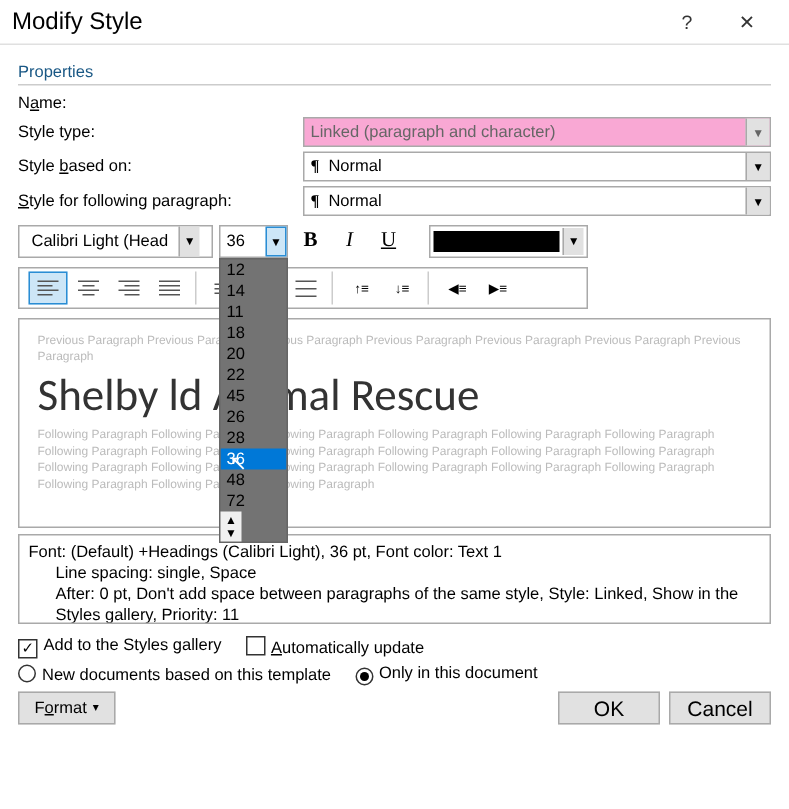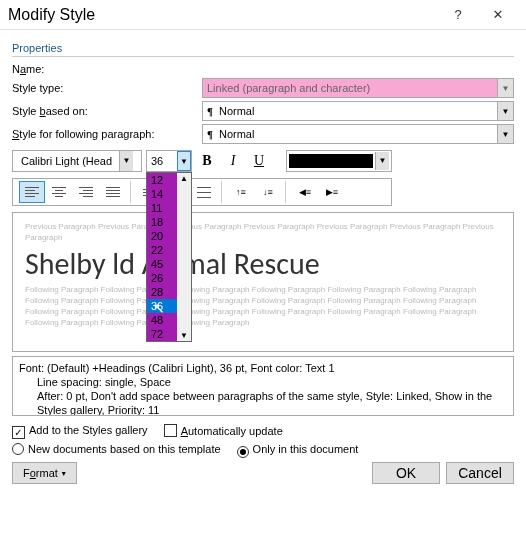--- a/index.html
+++ b/index.html
@@ -128,24 +128,25 @@
   }
   .size-combo .dd {
     border: 1px solid #2a8dd4;
     background: #cde6f7;
   }
   .size-dropdown {
     position: absolute;
     top: 22px;
     left: 0;
     width: 46px;
-    background: #a21caf;
+    background: #737373;
     border: 1px solid #666;
     z-index: 10;
     display: flex;
+    flex-direction: column;
   }
   .size-list {
     flex: 1;
     overflow: hidden;
   }
   .size-item {
     padding: 0 4px;
     font-size: 11px;
     line-height: 14px;
     cursor: default;

